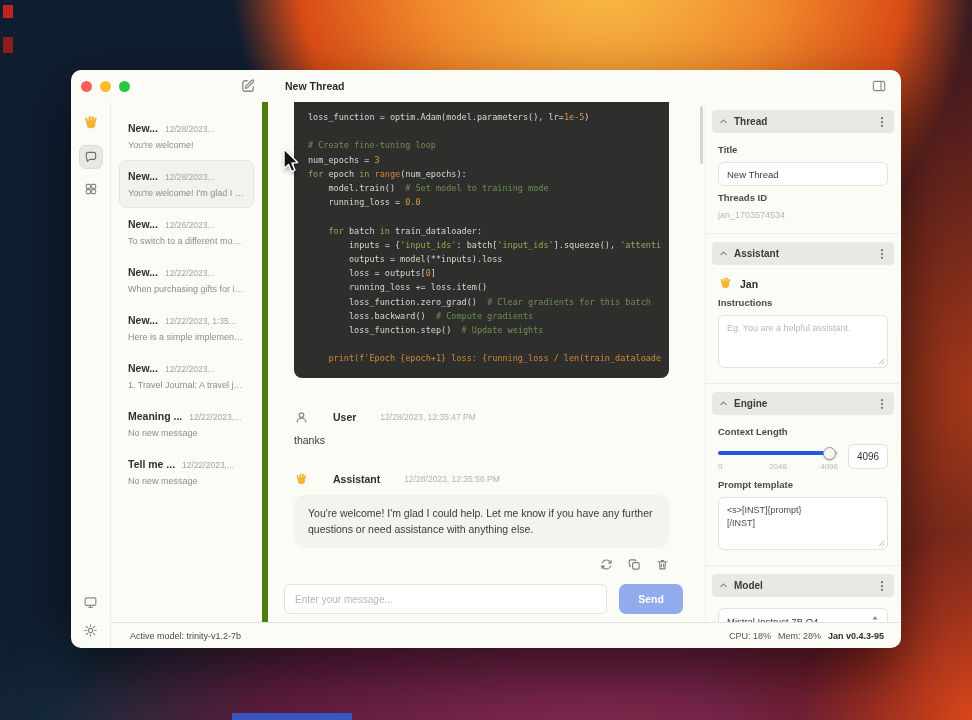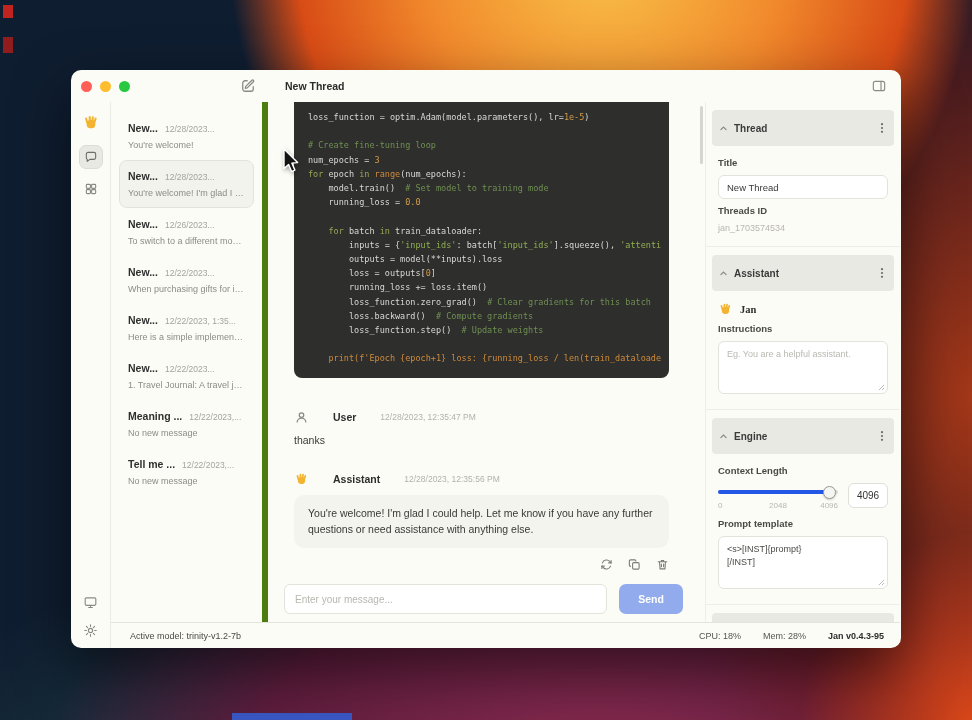--- a/index.html
+++ b/index.html
@@ -93,35 +93,35 @@
   .msg-input::placeholder { color: #b8b8b0; }
   .send-btn {
     width: 64px; border: none; border-radius: 7px; background: #91abec; color: #fff;
     font-weight: bold; font-size: 10.5px; font-family: "Liberation Sans", sans-serif;
   }
 
   
   .panel { width: 195px; border-left: 1px solid #efefe9; flex: none; overflow: hidden; font-size: 10px; }
   .section { border-bottom: 1px solid #eeeee8; padding-bottom: 13px; }
   .sec-header {
-    margin: 8px 6px 11px; height: 36px; background: #e9e9e4; border-radius: 4px;
+    margin: 8px 6px 11px; height: 23px; background: #e9e9e4; border-radius: 4px;
     display: flex; align-items: center; padding: 0 7px; gap: 6px;
   }
   .sec-header .chev { width: 9px; height: 9px; color: #8a8a84; }
   .sec-title { font-weight: bold; font-size: 10px; color: #3a3a3a; flex: 1; }
   .kebab { width: 10px; height: 12px; color: #6e6e68; }
   .sec-body { padding: 0 12px; }
   .field-label { font-weight: bold; font-size: 9.5px; color: #4a4a45; margin: 6px 0 7px; }
   .text-input {
     width: 100%; height: 24px; border: 1px solid #e3e3dc; border-radius: 6px; padding: 0 8px;
     font-size: 9.5px; color: #3a3a3a; background: #fff; outline: none; font-family: "Liberation Sans", sans-serif;
   }
   .muted-id { font-size: 9px; color: #b7b7af; }
   .assistant-row { display: flex; align-items: center; gap: 7px; margin-top: 2px; }
-  .assistant-name { font-weight: bold; font-size: 10.5px; color: #2d2d2d; font-family: Liberation Serif, serif; }
+  .assistant-name { font-weight: bold; font-size: 10.5px; color: #2d2d2d; }
   .ta-wrap { position: relative; }
   .panel-ta {
     width: 100%; border: 1px solid #e3e3dc; border-radius: 6px; padding: 6px 8px;
     font-size: 9px; color: #4a4a45; background: #fff; resize: none; outline: none;
     font-family: "Liberation Sans", sans-serif; line-height: 1.45; overflow: hidden;
   }
   .panel-ta::placeholder { color: #b9b9b2; }
   .ta-corner { position: absolute; right: 3px; bottom: 5px; width: 7px; height: 7px; color: #b0b0a8; }
 
   .slider-row { display: flex; align-items: flex-start; gap: 10px; }
@@ -144,21 +144,21 @@
     display: flex; align-items: center; padding: 0 8px; gap: 4px;
   }
   .select-label { flex: 1; font-size: 9.5px; color: #3a3a3a; white-space: nowrap; overflow: hidden; }
   .updown { width: 8px; height: 12px; color: #8a8a84; }
 
   
   .statusbar {
     height: 26px; border-top: 1px solid #e4e4de; display: flex; align-items: center;
     padding: 0 16px 0 19px; font-size: 9px; color: #4a4a45;
   }
-  .status-right { margin-left: auto; display: flex; gap: 22px; align-items: center; color: #55554f; }
+  .status-right { margin-left: auto; display: flex; gap: 7px; align-items: center; color: #55554f; }
   .status-ver { font-weight: bold; color: #2d2d2d; }
 
   .icon svg, .chev svg, .kebab svg, .updown svg, .ta-corner svg { display: block; width: 100%; height: 100%; }
 
   
   .cursor { position: absolute; left: 280px; top: 148px; width: 22px; height: 27px; z-index: 50;
             filter: drop-shadow(1px 2px 2px rgba(0,0,0,.35)); }
 </style>
 </head>
 <body>

